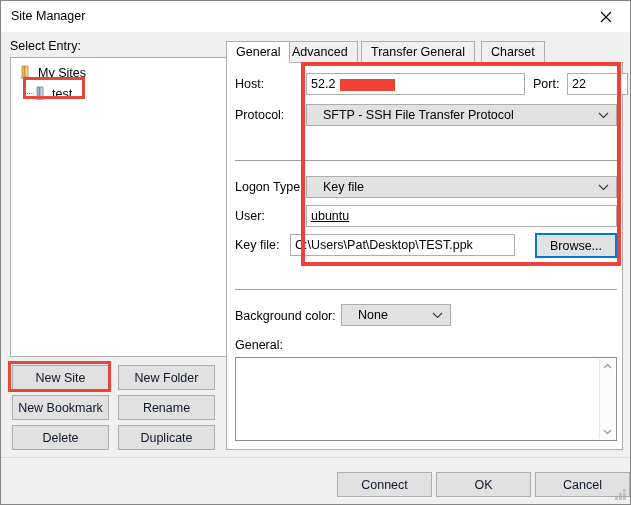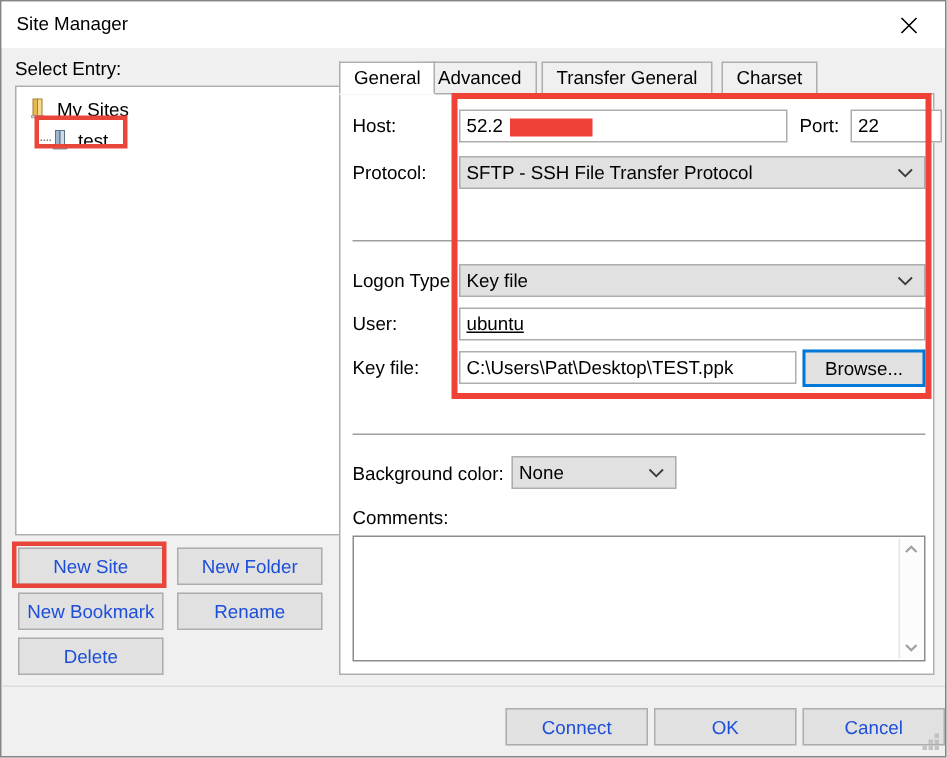--- a/index.html
+++ b/index.html
@@ -98,21 +98,21 @@
     box-sizing: border-box;
     pointer-events: none;
   }
 
   
   .btn {
     background: #e1e1e1;
     border: 1px solid #adadad;
     font-family: "Liberation Sans", sans-serif;
     font-size: 12.5px;
-    color: #1d4ed8;
+    color: #0f172a;
     box-sizing: border-box;
     cursor: default;
     padding: 0;
     text-align: center;
   }
   .left-btn {
     position: absolute;
     width: 97px;
     height: 25px;
   }
@@ -177,21 +177,21 @@
     outline: none;
   }
   .combo {
     position: absolute;
     background: #e1e1e1;
     border: 1px solid #adadad;
     font-size: 12.5px;
     box-sizing: border-box;
     height: 22px;
     line-height: 20px;
-    padding: 0 4px;
+    padding: 0 16px;
     cursor: default;
     white-space: nowrap;
   }
   .combo .chev {
     position: absolute;
     right: 7px; top: 7px;
   }
   .redact {
     position: absolute;
     background: #ef4136;
@@ -297,20 +297,21 @@
       <span class="tree-label selected">test</span>
     </div>
   </div>
   <div class="highlight-test"></div>
 
   <button class="btn left-btn" style="left:11px; top:364px;">New Site</button>
   <button class="btn left-btn" style="left:117px; top:364px;">New Folder</button>
   <button class="btn left-btn" style="left:11px; top:394px;">New Bookmark</button>
   <button class="btn left-btn" style="left:117px; top:394px;">Rename</button>
   <button class="btn left-btn" style="left:11px; top:424px;">Delete</button>
+  <button class="btn left-btn" style="left:117px; top:424px;">Duplicate</button>
   <div class="highlight-newsite"></div>
 
   <div class="tabstrip">
     <div class="tab active" style="left:0px;">General</div>
     <div class="tab" style="left:56px;">Advanced</div>
     <div class="tab" style="left:135px;">Transfer General</div>
     <div class="tab" style="left:255px;">Charset</div>
   </div>
 
   <div class="tabpanel">
@@ -338,34 +339,34 @@
       <span>Key file</span>
       <svg class="chev" width="11" height="7" viewBox="0 0 11 7">
           <path d="M1 1 L5.5 5.5 L10 1" stroke="#3c3c3c" stroke-width="1.2" fill="none"></path>
         </svg>
     </div>
 
     <div class="field-label" style="left:8px; top:146px;">User:</div>
     <div class="textinput" style="left:79px; top:142px; width:311px;text-decoration:underline;">ubuntu</div>
 
     <div class="field-label" style="left:8px; top:175px;">Key file:</div>
-    <div class="textinput" style="left:79px; top:171px; width:225px;">C:\Users\Pat\Desktop\TEST.ppk</div>
+    <div class="textinput" style="left:63px; top:171px; width:225px;">C:\Users\Pat\Desktop\TEST.ppk</div>
     <button class="browse-btn" style="left:308px; top:170px; width:82px; height:25px;">Browse...</button>
 
     <div class="separator" style="left:8px; top:226px; width:382px;"></div>
 
     <div class="field-label" style="left:8px; top:246px;">Background color:</div>
     <div class="combo" style="left:114px; top:241px; width:110px;">
       <span>None</span>
       <svg class="chev" width="11" height="7" viewBox="0 0 11 7">
           <path d="M1 1 L5.5 5.5 L10 1" stroke="#3c3c3c" stroke-width="1.2" fill="none"></path>
         </svg>
     </div>
 
-    <div class="field-label" style="left:8px; top:275px;">Comments:</div>
+    <div class="field-label" style="left:8px; top:275px;">General:</div>
     <div class="comments-box" style="left:8px; top:294px; width:382px; height:84px;">
       <span style="position:absolute;left:4px;top:2px;font-size:12.5px;"></span>
       <div class="scrollbar">
         <div class="scroll-arrow" style="top:0;">
           <svg width="15" height="15" viewBox="0 0 15 15">
               <path d="M4 9 L7.5 5.5 L11 9" stroke="#a0a0a0" stroke-width="1.5" fill="none"></path>
             </svg>
         </div>
         <div class="scroll-arrow" style="bottom:0;">
           <svg width="15" height="15" viewBox="0 0 15 15">

